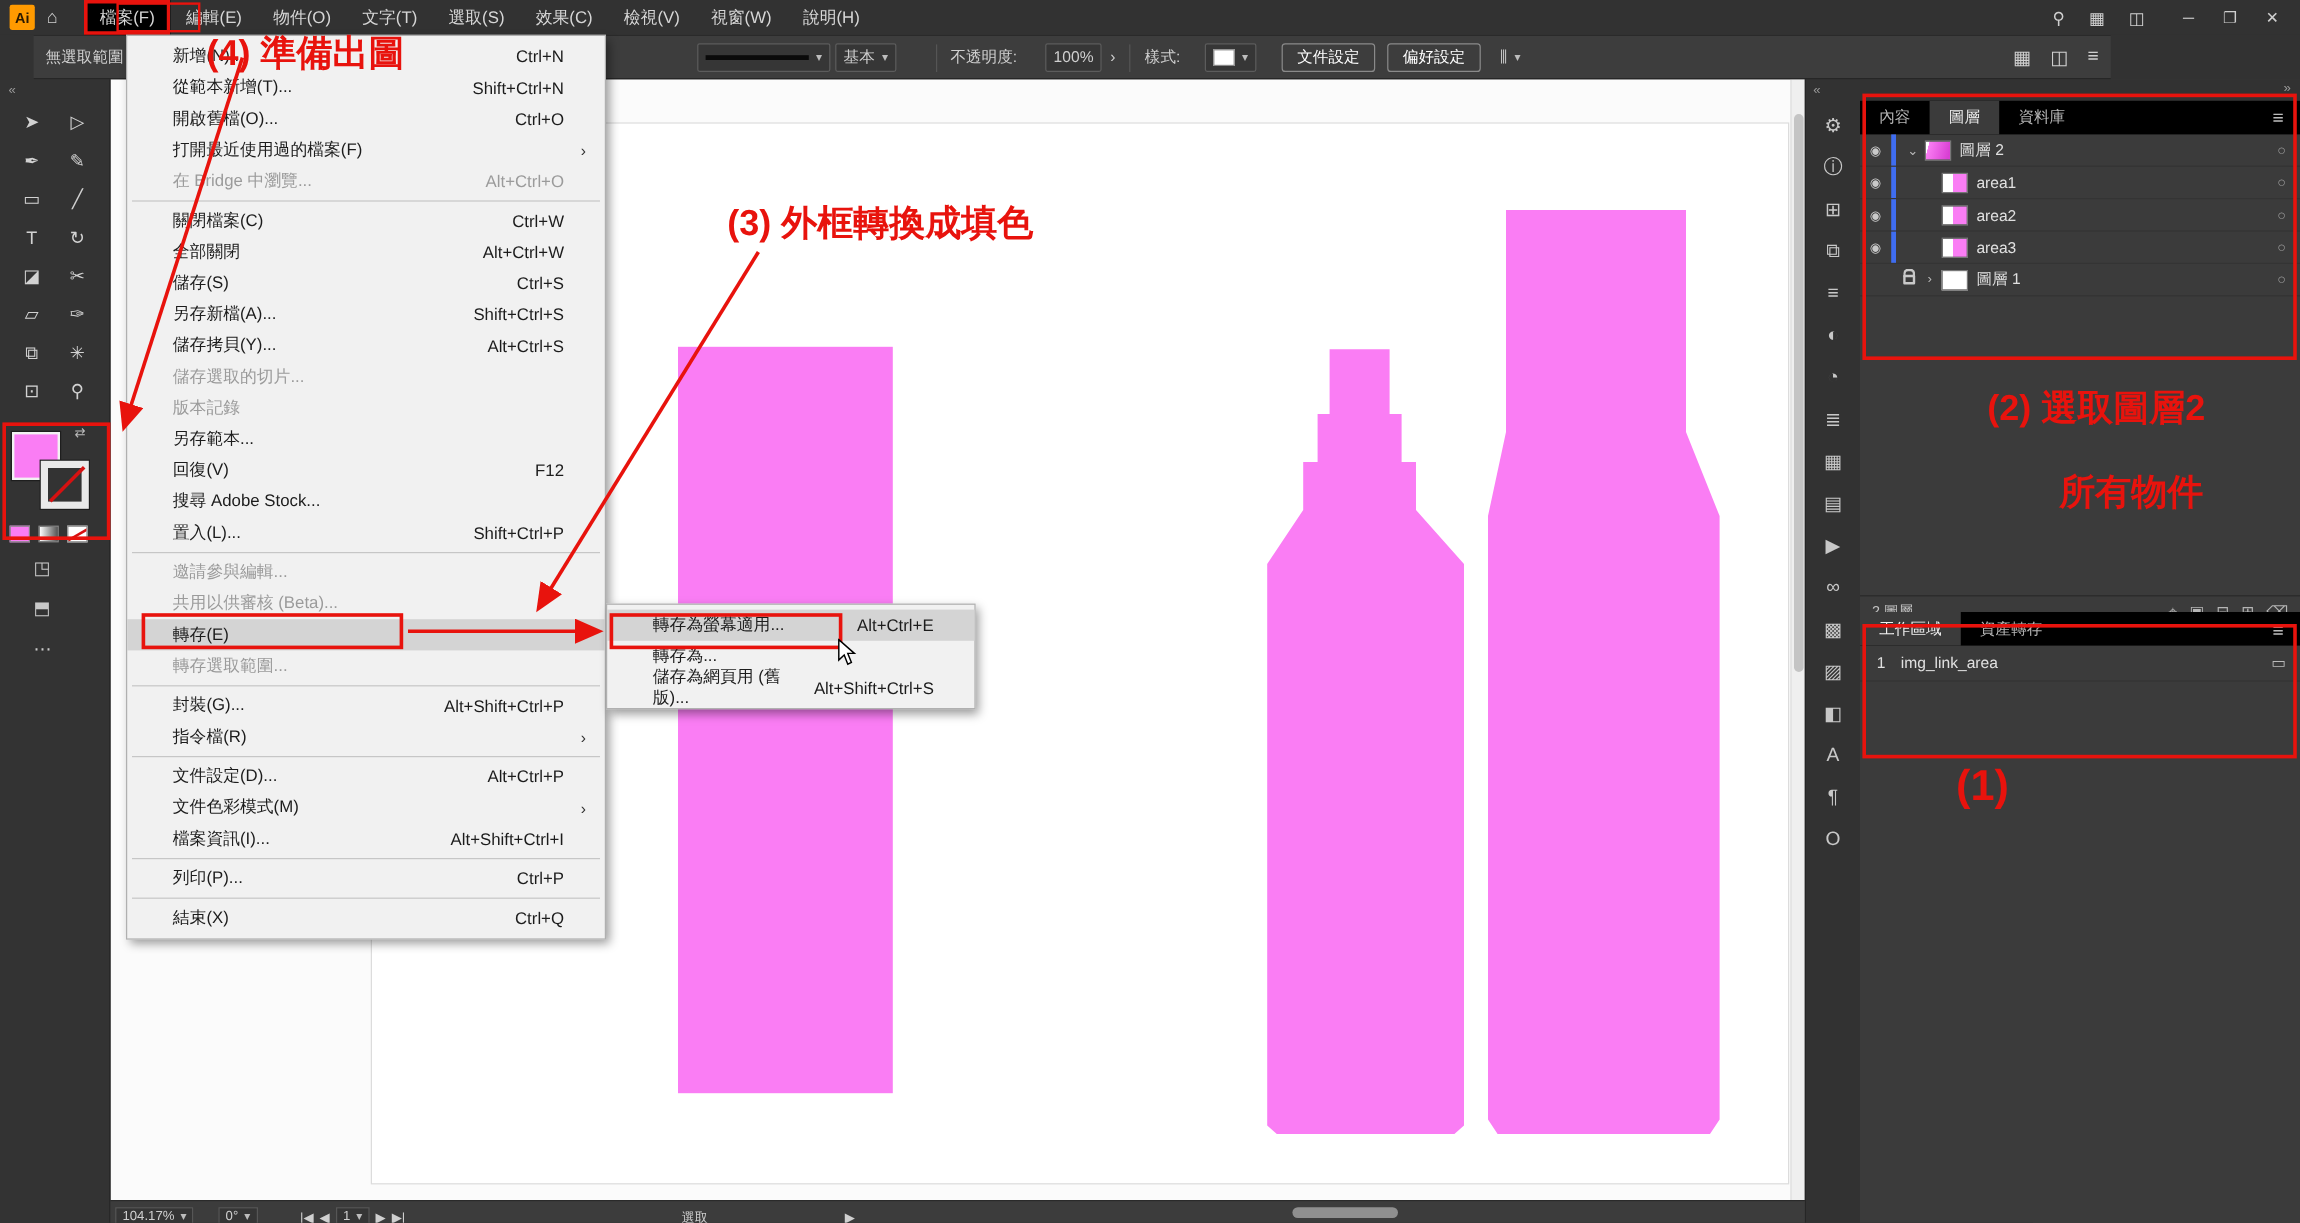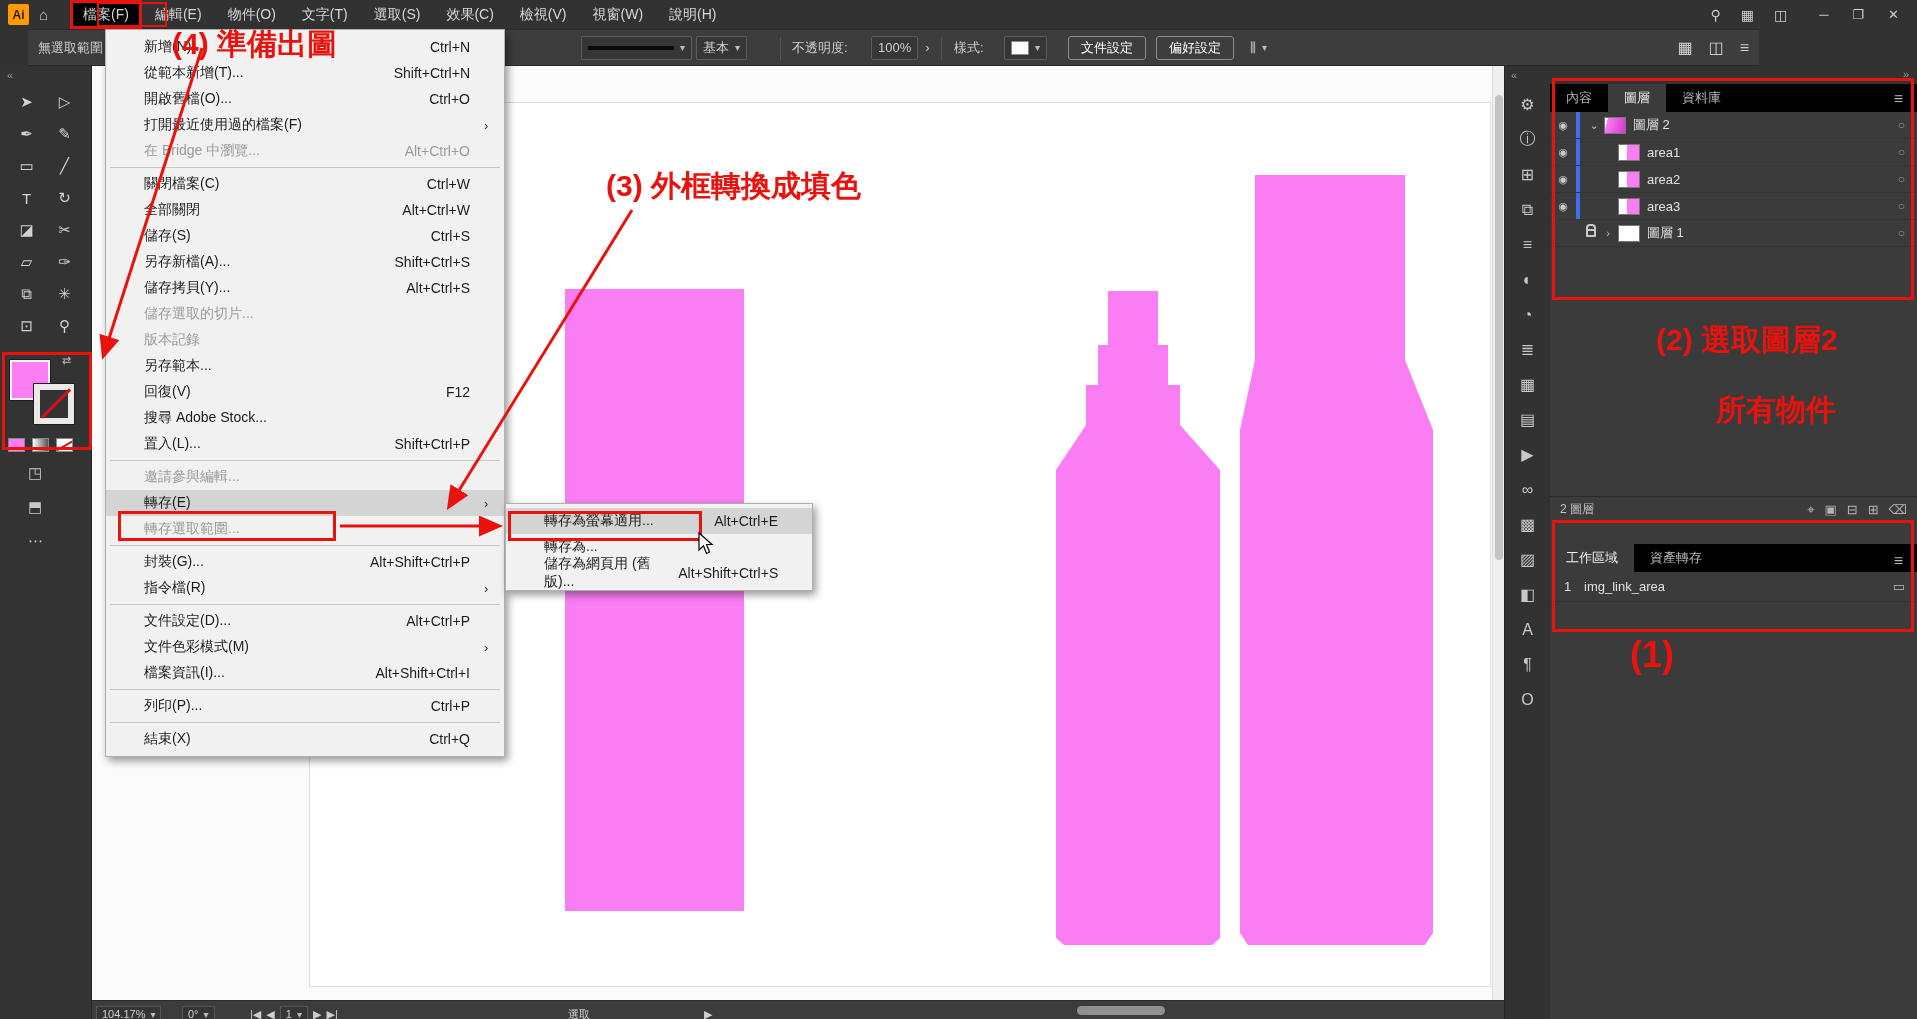--- a/index.html
+++ b/index.html
@@ -80,21 +80,21 @@
   .lchev { width:16px; color:#bbb; font-size:11px; text-align:center; }
   .lrow.t-object .lchev { width:30px; }
   .lrow.t-layer .lchev::before { content:"›"; }
   .lrow.t-layer.expanded .lchev::before { content:"⌄"; }
   .thumb { width:22px; height:17px; border:1px solid #777; margin:0 7px 0 2px; background:#fff; }
   .lrow.thumb-grad .thumb { background:linear-gradient(105deg,#ffffff 12%,#fa7df4 13%,#d93fd3 90%); }
   .lrow.thumb-split .thumb { background:linear-gradient(90deg,#ffffff 42%,#fa7df4 42%); }
   .target { margin-left:auto; margin-right:12px; color:#9a9a9a; font-size:12px; }
   .layers-status { position:absolute; left:0; top:430px; width:100%; height:26px; border-top:1px solid #2a2a2a; display:flex; align-items:center; color:#c3c3c3; font-size:12px; padding:0 10px; }
   .ls-icons { margin-left:auto; display:flex; gap:10px; color:#b5b5b5; font-size:13px; }
-  .artboards { position:absolute; left:0; top:478px; width:100%; }
+  .artboards { position:absolute; left:0; top:444px; width:100%; }
   .abrow { height:30px; display:flex; align-items:center; color:#e0e0e0; font-size:13px; border-bottom:1px solid #343434; }
   .ab-idx { width:34px; padding-left:14px; }
   .ab-name { }
   .ab-ic { margin-left:auto; margin-right:12px; color:#bbb; }
 
   
   .filemenu { position:absolute; left:105px; top:29px; width:400px; background:#f1f1f1; border:1px solid #b0b0b0; box-shadow:3px 4px 8px rgba(0,0,0,.4); padding:4px 0; z-index:40; }
   .mi { height:26px; display:flex; align-items:center; padding:0 8px 0 38px; color:#1c1c1c; font-size:14px; position:relative; }
   .mi.highlight { background:#d4d4d4; }
   .mi.disabled { color:#9b9b9b; }
@@ -642,20 +642,25 @@
         
         
       </div>
 
       <div class="mi disabled">
         <span class="mi-label">邀請參與編輯...</span>
         <span class="mi-short"></span>
         <span class="mi-arrow">›</span>
       </div>
 
+      <div class="mi disabled">
+        <span class="mi-label">共用以供審核 (Beta)...</span>
+        <span class="mi-short"></span>
+        <span class="mi-arrow">›</span>
+      </div>
 
       <div class="mi highlight has-sub">
         <span class="mi-label">轉存(E)</span>
         <span class="mi-short"></span>
         <span class="mi-arrow">›</span>
       </div>
 
       <div class="mi disabled">
         <span class="mi-label">轉存選取範圍...</span>
         <span class="mi-short"></span>

